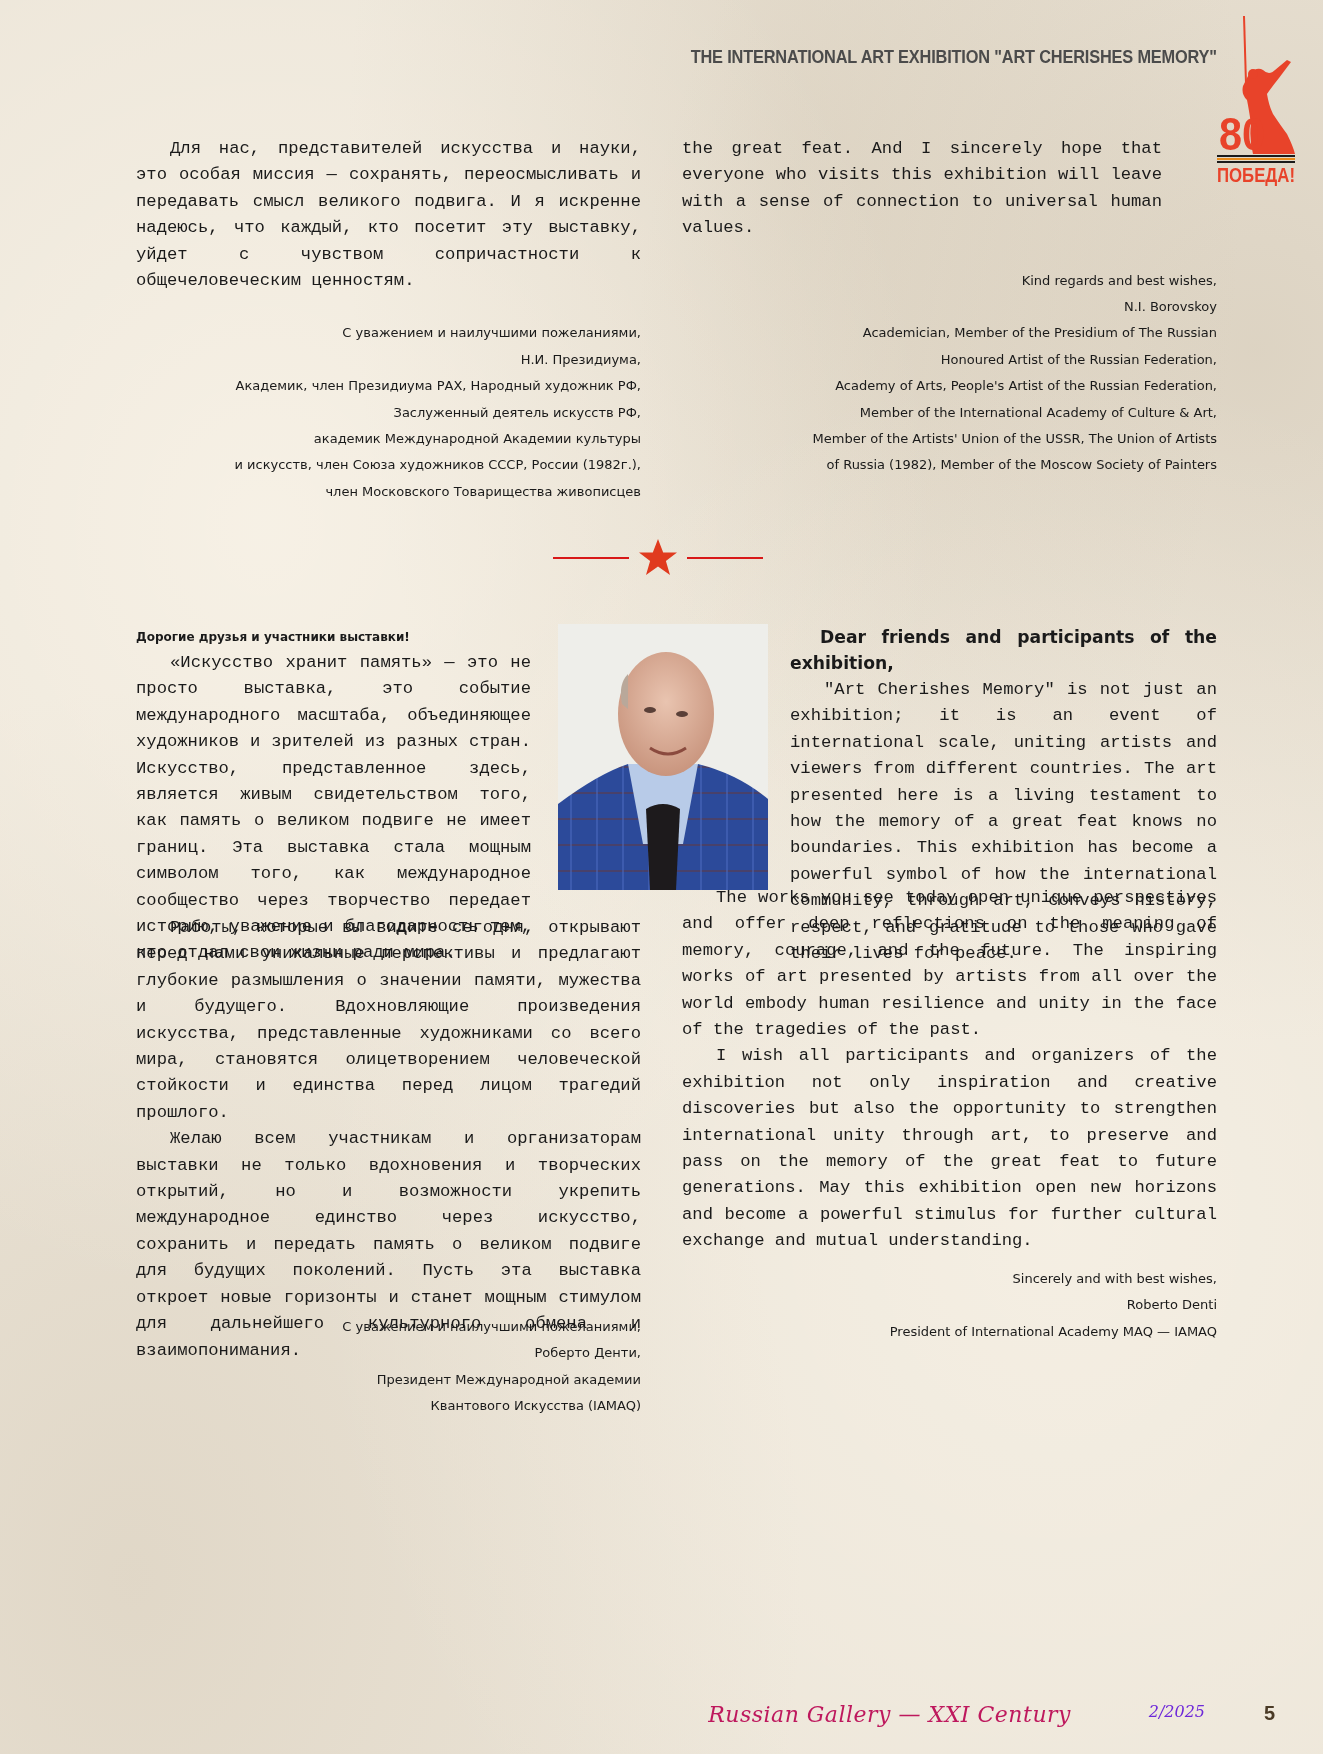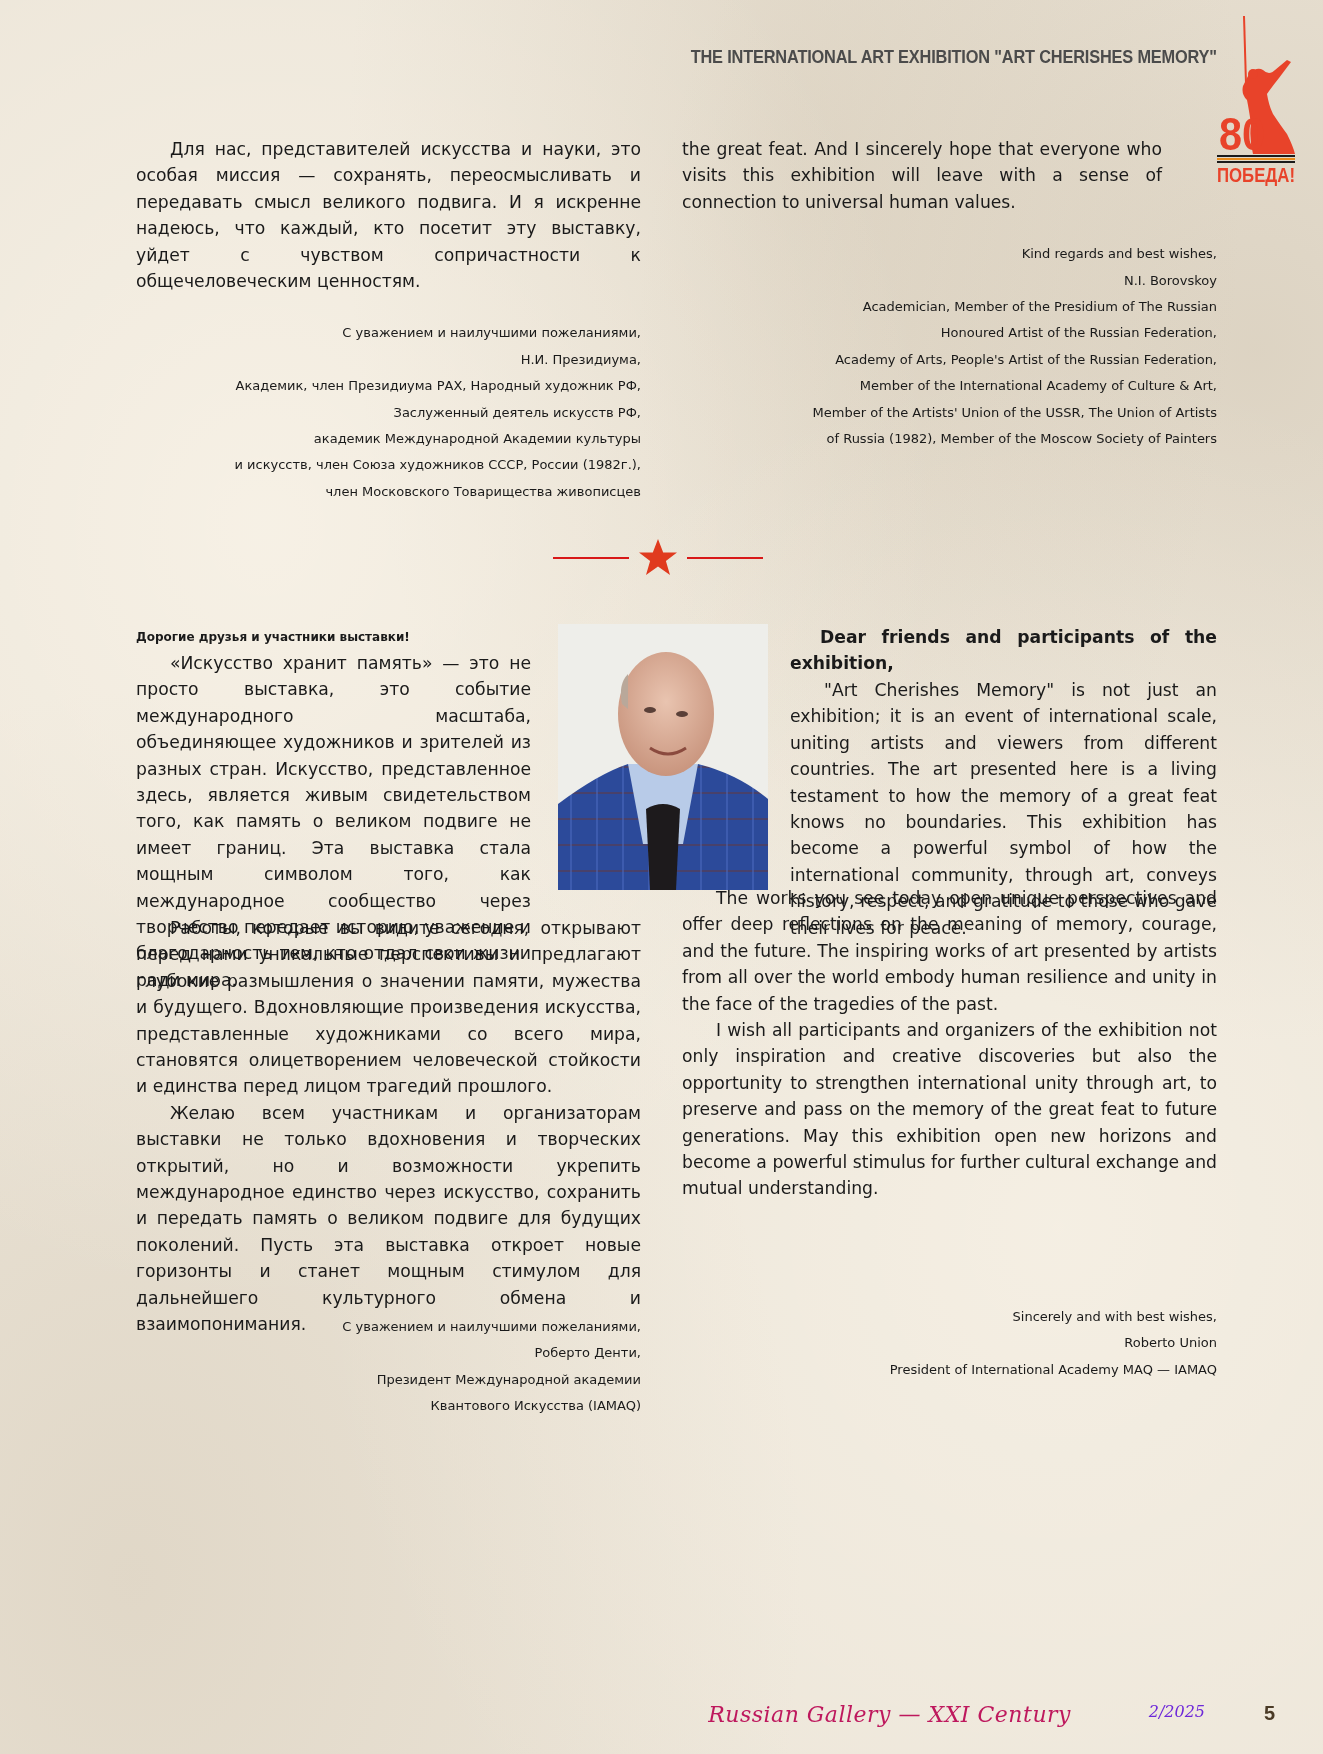--- a/index.html
+++ b/index.html
@@ -17,38 +17,38 @@
   }
   .running-head {
     position:absolute; top:46px; right:106px;
     font-family:"Liberation Sans", sans-serif; font-weight:bold;
     font-size:19px; letter-spacing:-0.2px; color:#4b4b4b;
     transform:scaleX(0.86); transform-origin:right center;
     white-space:nowrap;
   }
   .logo { position:absolute; top:14px; right:26px; width:84px; height:176px; }
   .col { position:absolute; font-size:17.2px; line-height:26.4px; }
-  .col p { margin:0; text-align:justify; text-indent:34px; }
+  .col p { margin:0; text-align:justify; text-indent:34px;font-family:Liberation Mono, monospace; }
   .col p.noindent { text-indent:0; }
   .sig { text-align:right; font-size:13px; line-height:26.4px; }
   .sig div { white-space:nowrap; }
   .tl { left:136px; top:136px; width:505px; }
   .tr { left:682px; top:136px; width:535px; }
   .divider { position:absolute; left:553px; top:536px; width:210px; height:44px; }
   .photo { position:absolute; left:558px; top:624px; width:210px; height:266px; }
   .bl-head { position:absolute; left:136px; top:624px; width:395px; }
   .bl-head h3 { margin:0; font-size:12px; line-height:26.4px; font-weight:bold; text-indent:0; text-align:left; }
   .bl { left:136px; top:650px; width:395px; }
   .bl2 { left:136px; top:915px; width:505px; }
   .br-head { position:absolute; left:790px; top:624px; width:427px; }
   .br-head h3 { margin:0; font-size:17.2px; line-height:26.4px; font-weight:bold; text-indent:30px; text-align:justify; }
   .br { left:790px; top:677px; width:427px; }
   .br2 { left:682px; top:885px; width:535px; }
   .sig-bl { position:absolute; right:682px; top:1314px; }
-  .sig-br { position:absolute; right:106px; top:1304px;margin-left:16px; }
+  .sig-br { position:absolute; right:106px; top:1266px;margin-left:16px; }
   .footer { position:absolute; top:1700px; right:0; height:40px; width:600px; }
   .footer .mag {
     position:absolute; right:252px; top:2px;
     font-family:"DejaVu Serif", serif; font-style:italic; font-size:22px; color:#be185d;
     letter-spacing:0.5px; white-space:nowrap;
   }
   .footer .issue {
     position:absolute; right:118px; top:2px;
     font-family:"DejaVu Serif", serif; font-style:italic; font-size:16px; color:#6d28d9; white-space:nowrap;
   }
@@ -153,21 +153,21 @@
 </div>
 <div class="col br">
   <p>"Art Cherishes Memory" is not just an exhibition; it is an event of international scale, uniting artists and viewers from different countries. The art presented here is a living testament to how the memory of a great feat knows no boundaries. This exhibition has become a powerful symbol of how the international community, through art, conveys history, respect, and gratitude to those who gave their lives for peace.</p>
 </div>
 <div class="col br2">
   <p>The works you see today open unique perspectives and offer deep reflections on the meaning of memory, courage, and the future. The inspiring works of art presented by artists from all over the world embody human resilience and unity in the face of the tragedies of the past.</p>
   <p>I wish all participants and organizers of the exhibition not only inspiration and creative discoveries but also the opportunity to strengthen international unity through art, to preserve and pass on the memory of the great feat to future generations. May this exhibition open new horizons and become a powerful stimulus for further cultural exchange and mutual understanding.</p>
 </div>
 <div class="sig sig-br">
   <div>Sincerely and with best wishes,</div>
-  <div>Roberto Union</div>
+  <div>Roberto Denti</div>
   <div>President of International Academy MAQ — IAMAQ</div>
 </div>
 
 <div class="footer">
   <span class="mag">Russian Gallery — XXI Century</span>
   <span class="issue">2/2025</span>
   <span class="page">5</span>
 </div>
 
 </body></html>

